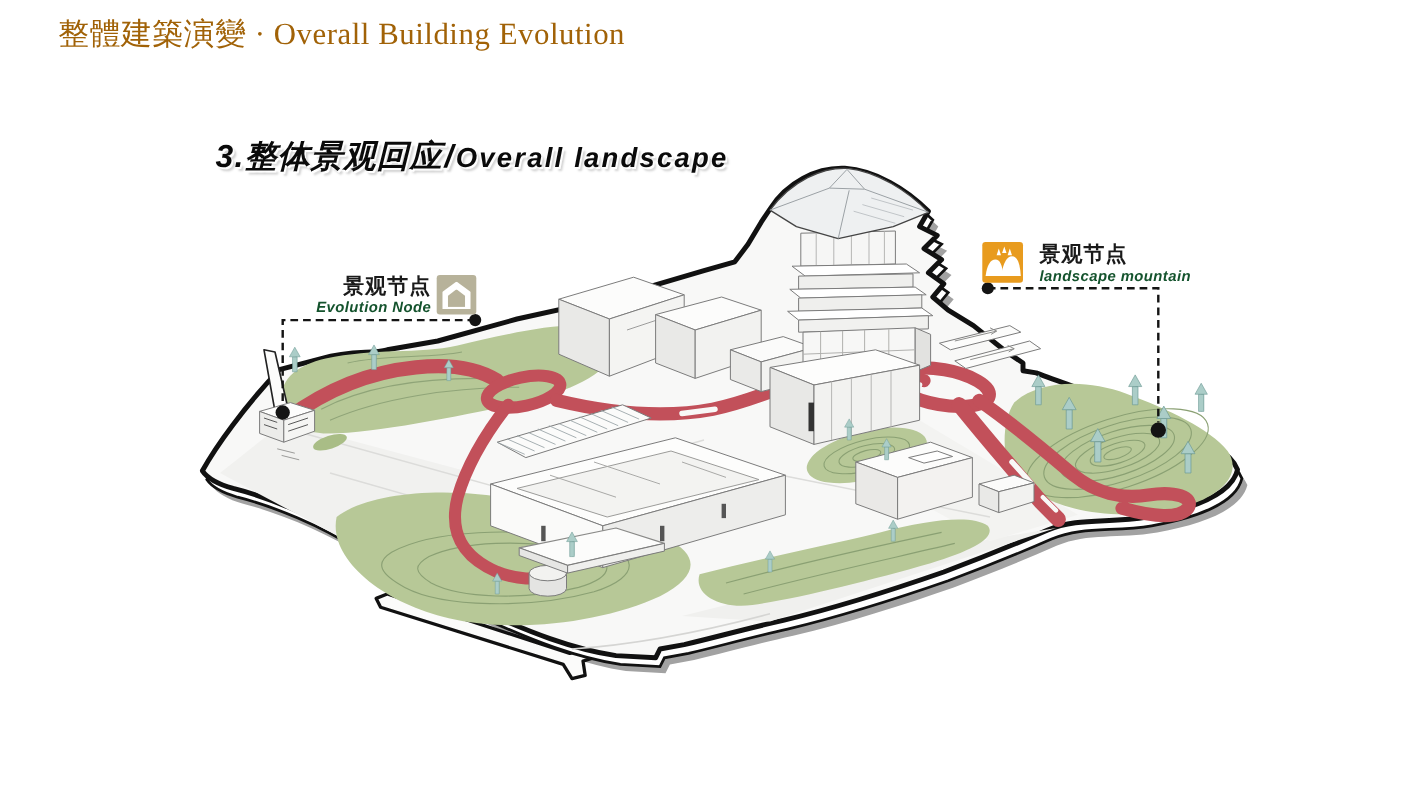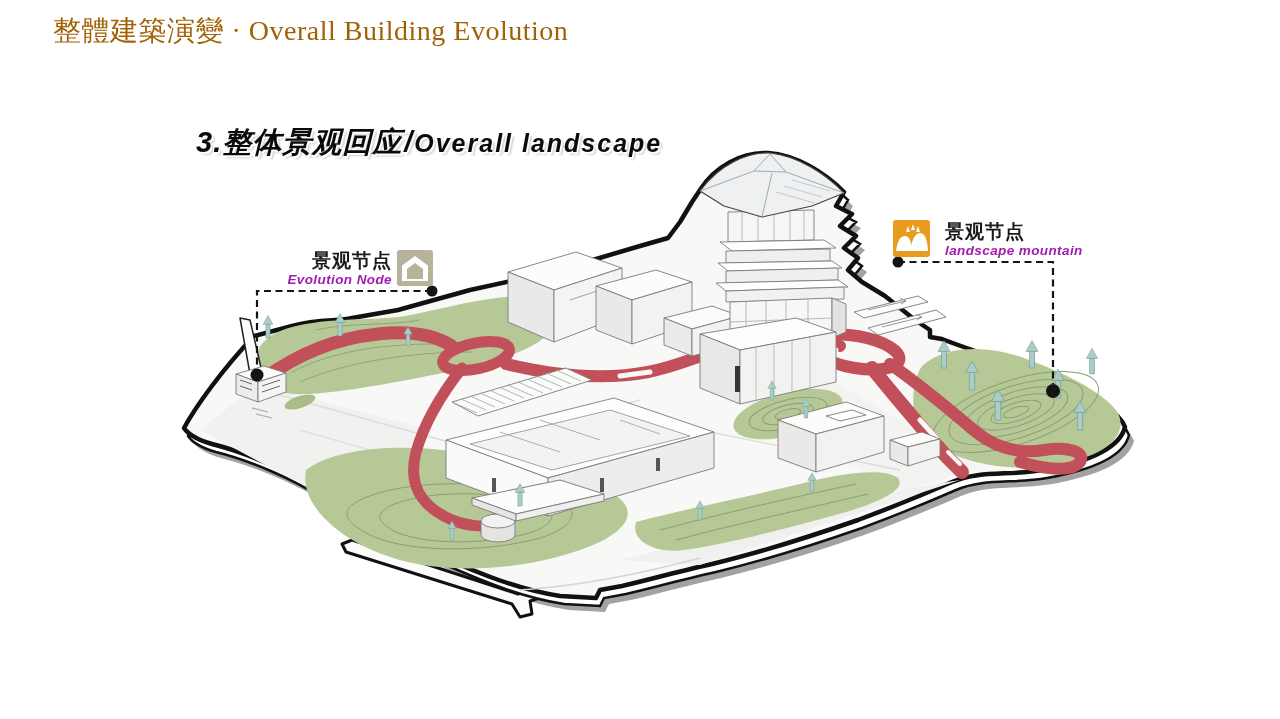--- a/index.html
+++ b/index.html
@@ -16,21 +16,21 @@
   .section-heading{
     position:absolute;left:196px;top:123px;white-space:nowrap;
     font-style:italic;font-weight:bold;color:#0a0a0a;
     text-shadow:1.5px 1.5px 0 rgba(255,255,255,.95),3px 3px 2px rgba(0,0,0,.18);
   }
   .section-heading .cn{font-size:29px;letter-spacing:1px;}
   .section-heading .sep{font-size:29px;padding:0 2px;}
   .section-heading .en{font-size:25px;letter-spacing:2px;}
   .callout{position:absolute;}
   .callout .cn{font-size:19px;font-weight:bold;line-height:21px;letter-spacing:1px;}
-  .callout .en{font-size:13.5px;font-style:italic;font-weight:bold;letter-spacing:.4px;line-height:17px;color:#a21caf;}
+  .callout .en{font-size:13.5px;font-style:italic;font-weight:bold;letter-spacing:.4px;line-height:17px;color:#14532d;}
   .callout-node{left:255px;top:250px;width:137px;text-align:right;}
   .callout-mountain{left:945px;top:221px;text-align:left;}
   .icon-tile{position:absolute;border-radius:3px;}
   .icon-node{left:397px;top:250px;width:36px;height:36px;background:#b7b29a;}
   .icon-node .house-outer{
     position:absolute;left:5px;top:6px;width:26px;height:25px;background:#ffffff;
     clip-path:polygon(50% 0,100% 38%,100% 100%,0 100%,0 38%);
   }
   .icon-node .house-inner{
     position:absolute;left:10px;top:13px;width:16px;height:16px;background:#b7b29a;

